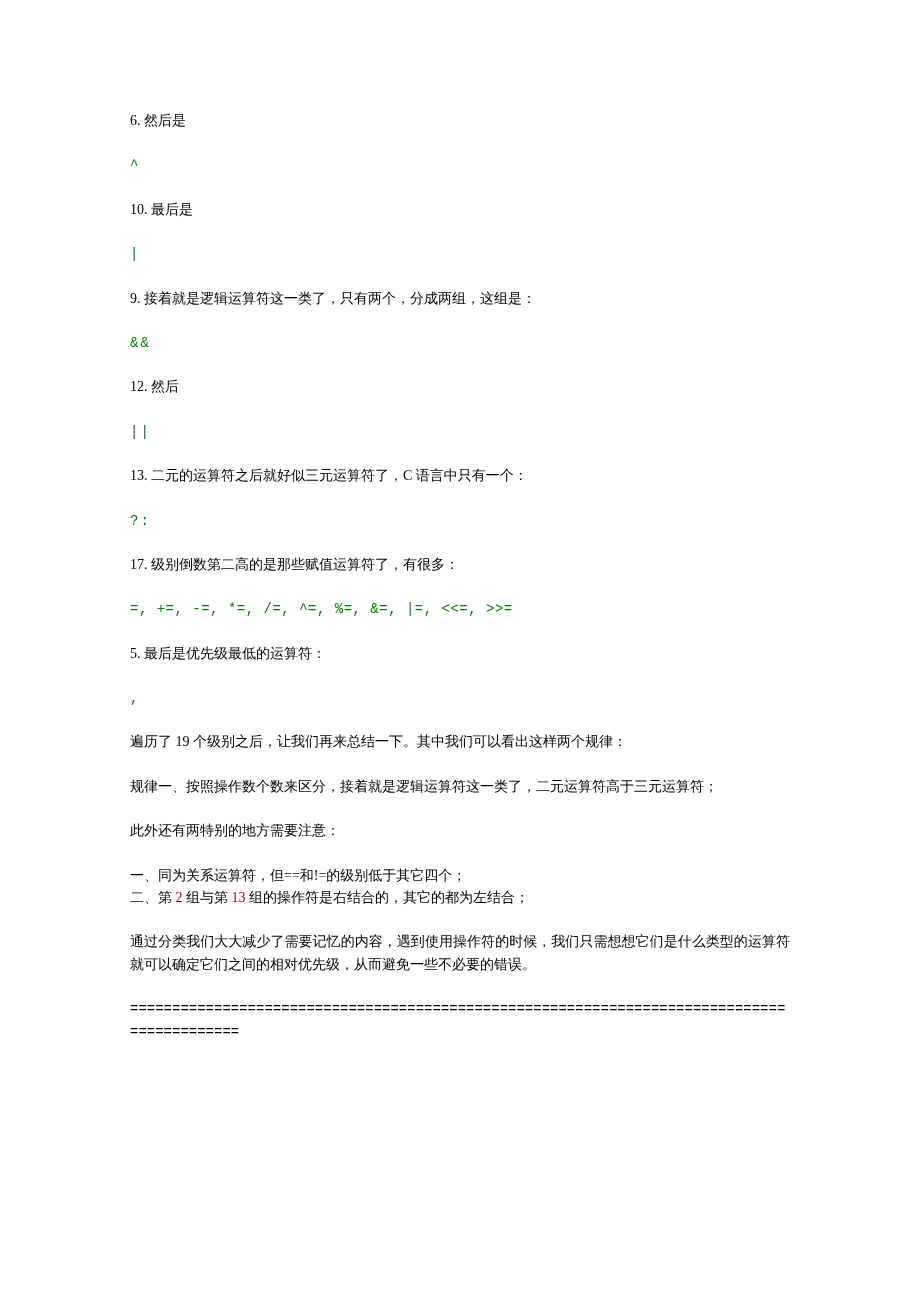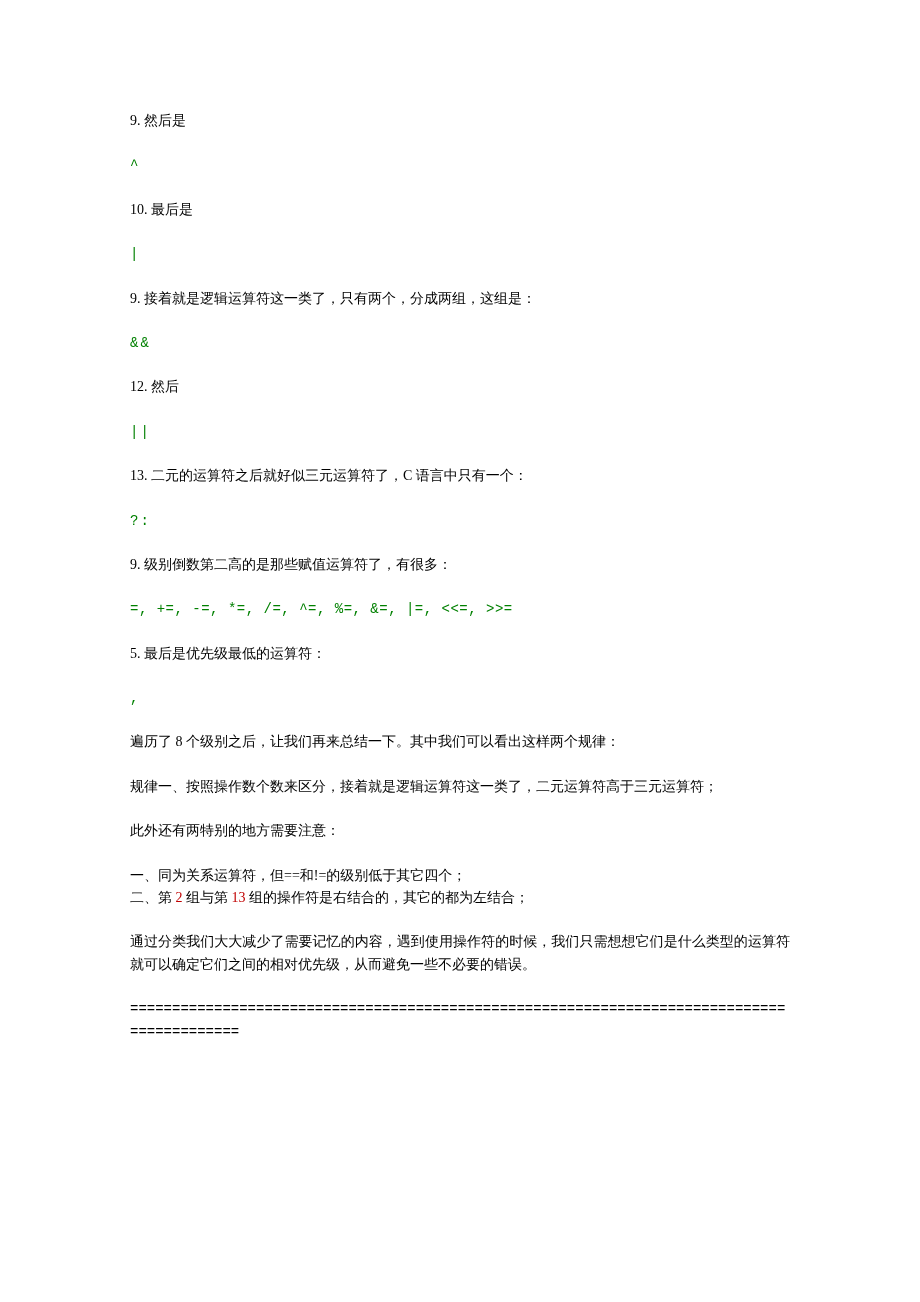--- a/index.html
+++ b/index.html
@@ -43,42 +43,42 @@
     letter-spacing: 0;
     margin-top: 22px;
   }
   .justify {
     text-align: justify;
   }
 </style>
 </head>
 <body>
 
-<p class="para">9. 然后是</p>
+<p class="para">6. 然后是</p>
 <p class="para code-green">^</p>
 
 <p class="para">10. 最后是</p>
 <p class="para code-green">|</p>
 
 <p class="para">9. 接着就是逻辑运算符这一类了，只有两个，分成两组，这组是：</p>
 <p class="para code-green">&amp;&amp;</p>
 
 <p class="para">12. 然后</p>
 <p class="para code-green">||</p>
 
 <p class="para">13. 二元的运算符之后就好似三元运算符了，C 语言中只有一个：</p>
 <p class="para code-green">?:</p>
 
-<p class="para">9. 级别倒数第二高的是那些赋值运算符了，有很多：</p>
+<p class="para">17. 级别倒数第二高的是那些赋值运算符了，有很多：</p>
 <p class="code-green-block">=,  +=,  -=,  *=,  /=,  ^=,  %=,  &amp;=, |=,  &lt;&lt;=,  &gt;&gt;=</p>
 
 <p class="para">5. 最后是优先级最低的运算符：</p>
 <p class="para code-green">,</p>
 
-<p class="para">遍历了 8 个级别之后，让我们再来总结一下。其中我们可以看出这样两个规律：</p>
+<p class="para">遍历了 19 个级别之后，让我们再来总结一下。其中我们可以看出这样两个规律：</p>
 
 <div class="para justify">
   <span>规律一、按照操作数个数来区分，接着就是逻辑运算符这一类了，二元运算符高于三元运算符；</span><br>
 </div>
 
 <p class="para">此外还有两特别的地方需要注意：</p>
 
 <div class="para">
   <span>一、同为关系运算符，但==和!=的级别低于其它四个；</span><br>
   <span>

